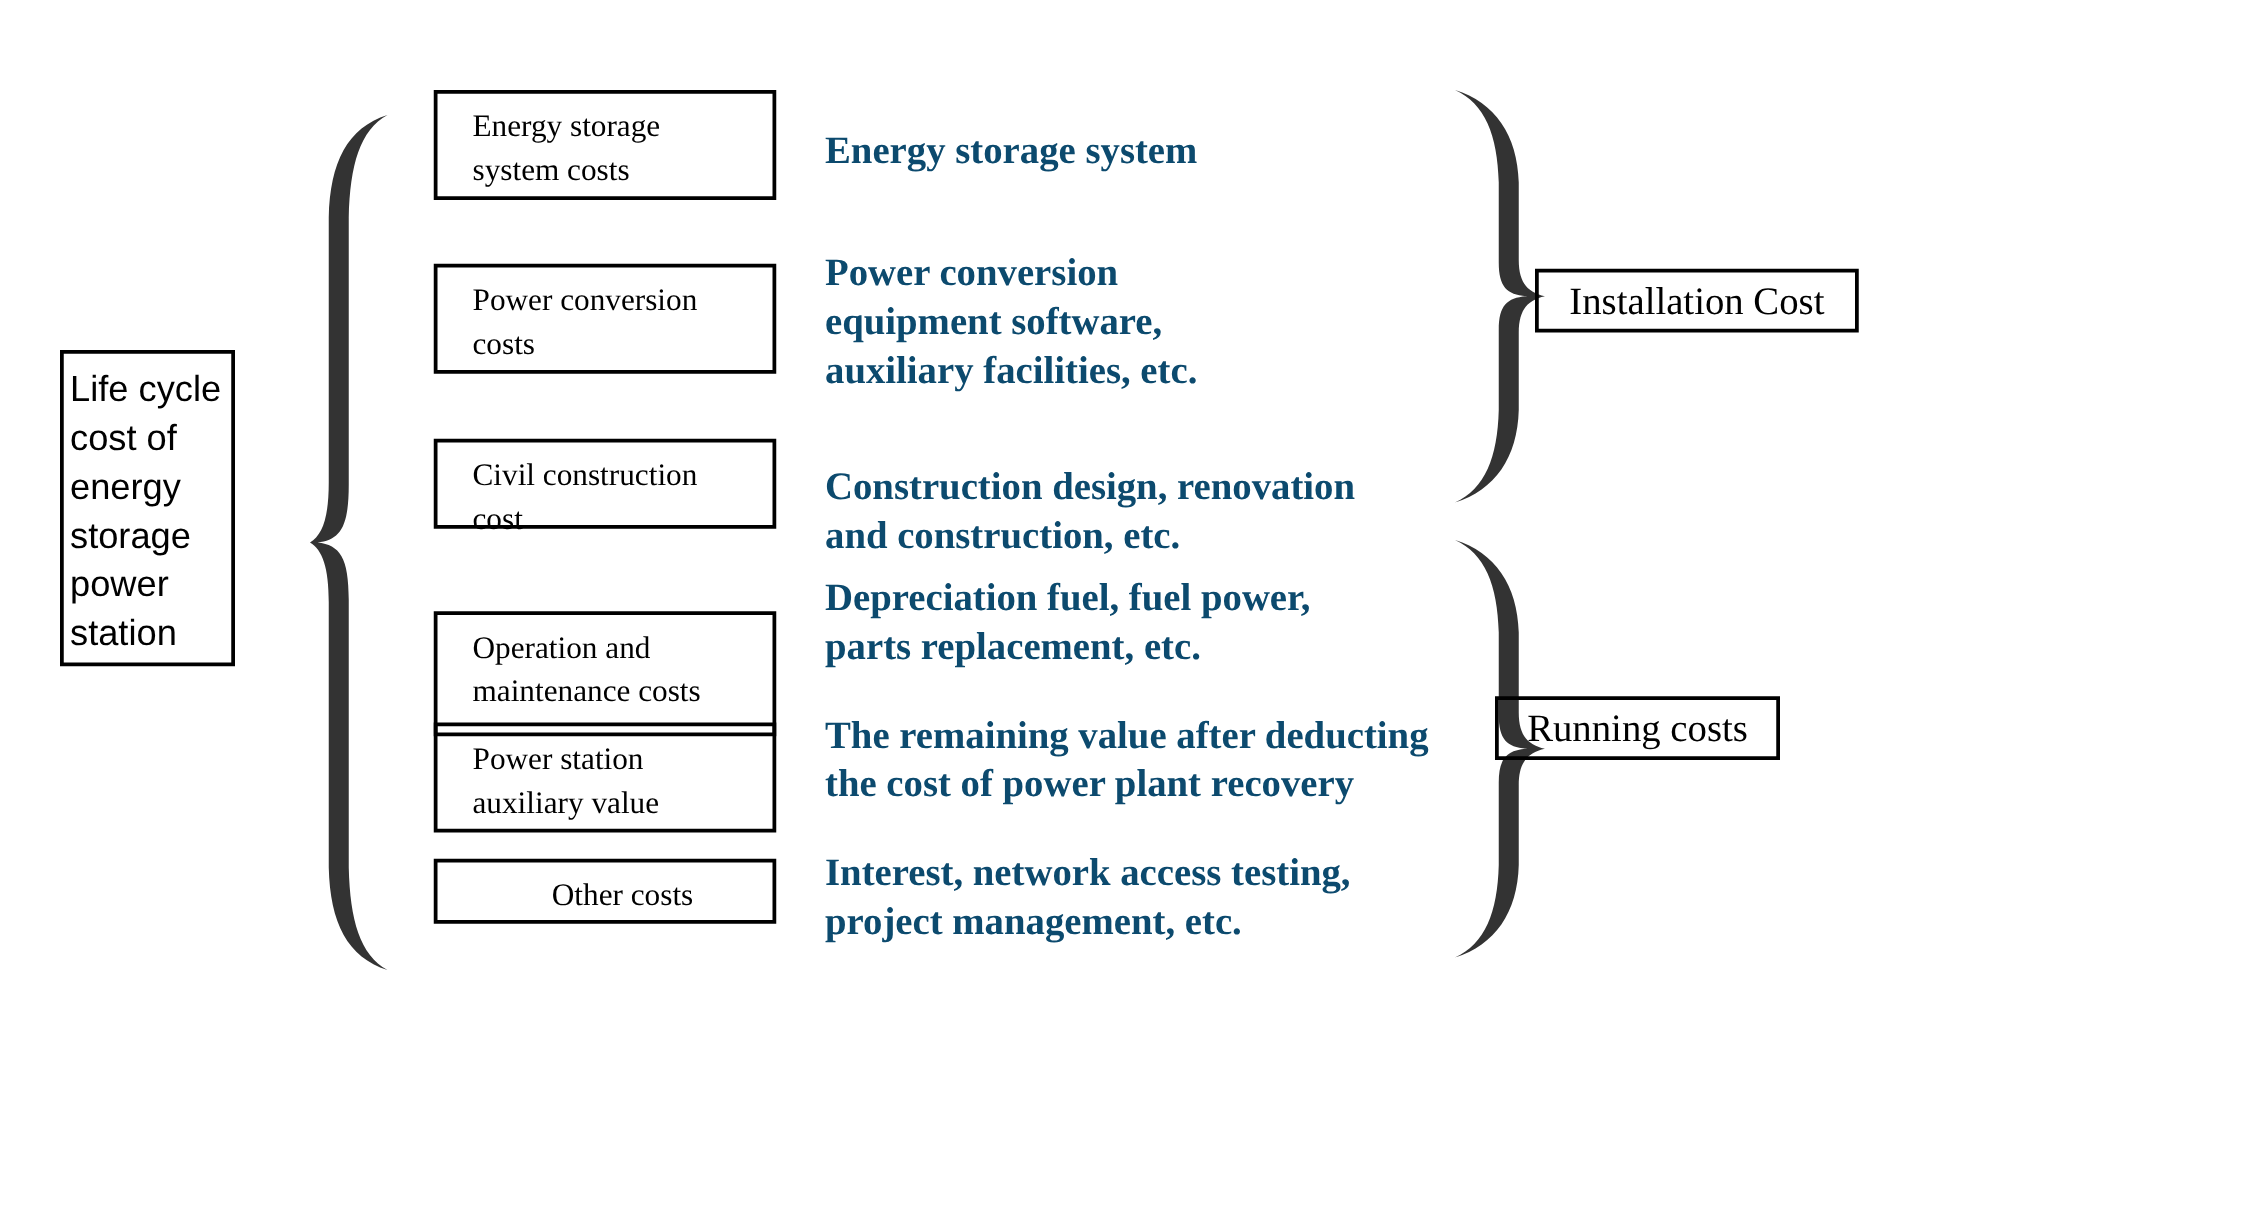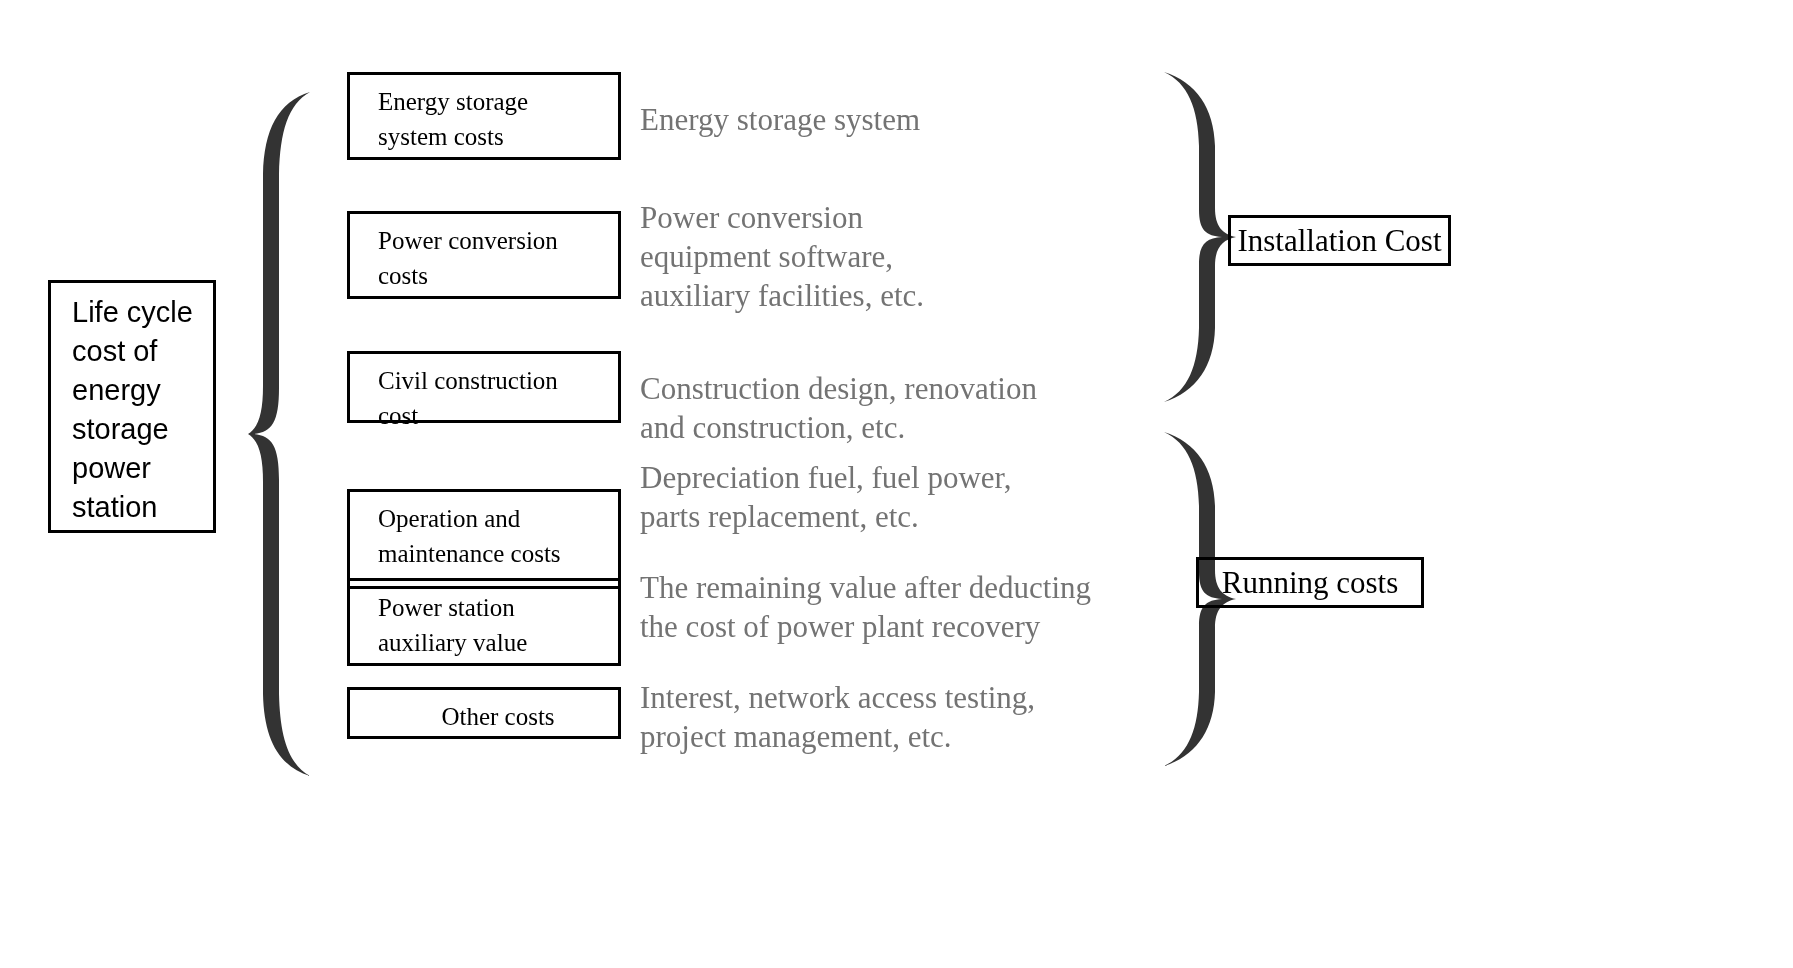--- a/index.html
+++ b/index.html
@@ -14,29 +14,29 @@
     background: #ffffff;
     overflow: hidden;
     font-family: "Liberation Serif", "DejaVu Serif", serif;
   }
 
   
   .root-box {
     position: absolute;
     left: 48px;
     top: 280px;
-    width: 168px;
+    width: 140px;
     height: 253px;
     border: 3px solid #000000;
     box-sizing: border-box;
     font-family: "Liberation Sans", "DejaVu Sans", sans-serif;
     font-size: 29px;
     line-height: 39px;
     color: #000000;
-    padding: 10px 0 0 21px;
+    padding: 10px 0 0 5px;
     display: block;
     white-space: pre-line;
   }
 
   
   .cat-box {
     position: absolute;
     left: 347px;
     width: 274px;
     border: 3px solid #000000;
@@ -45,27 +45,28 @@
     font-size: 25px;
     line-height: 35px;
     color: #000000;
     padding: 9px 0 9px 28px;
     white-space: pre-line;
   }
 
   
   .desc {
     position: absolute;
-    left: 640px;
+    left: 660px;
     font-family: "Liberation Serif", "DejaVu Serif", serif;
     font-size: 31px;
     line-height: 39px;
-    color: #737373;
+    color: #0c4a6e;
     white-space: pre-line;
     width: 520px;
+    font-weight: bold;
   }
 
   
   .result-box {
     position: absolute;
     border: 3px solid #000000;
     box-sizing: border-box;
     font-family: "Liberation Serif", "DejaVu Serif", serif;
     font-size: 31px;
     color: #000000;
@@ -168,17 +169,17 @@
              L 41 262
              C 40 300, 30 325, 6 336
              C 38 326, 56 300, 57 262
              L 57 198
              C 57 180, 64 172, 78 169
              C 64 166, 57 158, 57 140
              L 57 76
              C 56 38, 38 12, 6 2 Z" fill="#333333"></path>
   </svg>
 
-  <div class="result-box" style="left:1228px; top:215px; width:223px; height:51px;">Installation Cost</div>
+  <div class="result-box" style="left:1228px; top:215px; width:259px; height:51px;">Installation Cost</div>
 
   <div class="result-box" style="left:1196px; top:557px; width:228px; height:51px;">Running costs</div>
 
 </div>
 
 </body></html>

